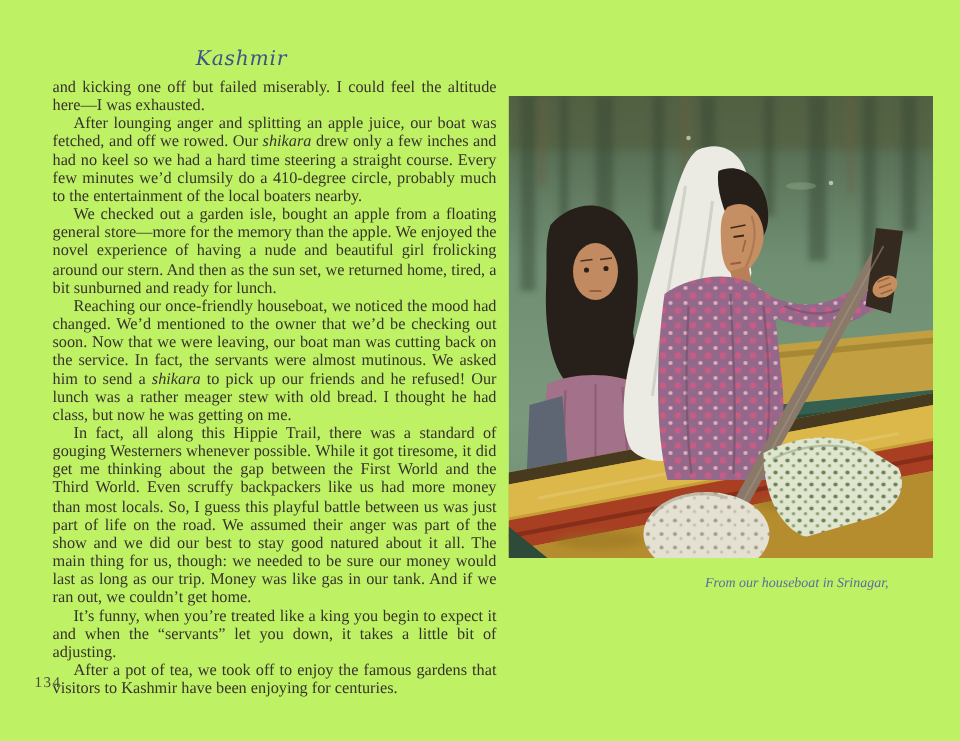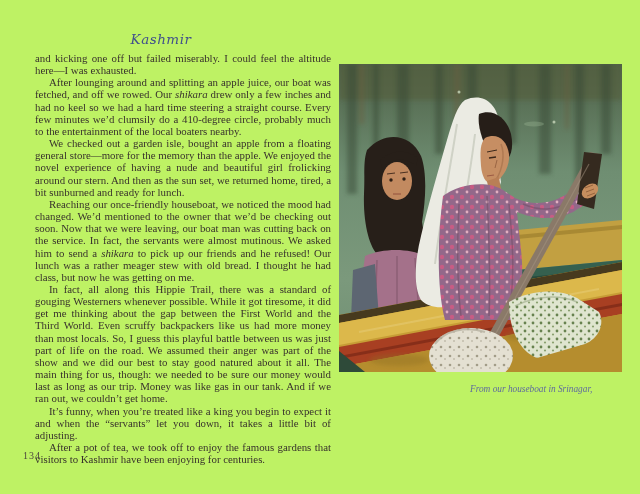--- a/index.html
+++ b/index.html
@@ -78,21 +78,21 @@
 </style>
 </head>
 <body>
 
 <div class="book-page">
 
   <div class="text-column">
     <div class="running-header">Kashmir</div>
     <div class="body-text">
         <p class="para"><span>and kicking one off but failed miserably. I could feel the altitude here—I was exhausted.</span></p>
-        <p class="para indent"><span>After lounging around and splitting an apple juice, our boat was fetched, and off we rowed. Our </span><em>shikara</em><span> drew only a few inches and had no keel so we had a hard time steering a straight course. Every few minutes we’d clumsily do a 410-degree circle, probably much to the entertainment of the local boaters nearby.</span></p>
+        <p class="para indent"><span>After lounging anger and splitting an apple juice, our boat was fetched, and off we rowed. Our </span><em>shikara</em><span> drew only a few inches and had no keel so we had a hard time steering a straight course. Every few minutes we’d clumsily do a 410-degree circle, probably much to the entertainment of the local boaters nearby.</span></p>
         <p class="para indent"><span>We checked out a garden isle, bought an apple from a floating general store—more for the memory than the apple. We enjoyed the novel experience of having a nude and beautiful girl frolicking around our stern. And then as the sun set, we returned home, tired, a bit sunburned and ready for lunch.</span></p>
         <p class="para indent"><span>Reaching our once-friendly houseboat, we noticed the mood had changed. We’d mentioned to the owner that we’d be checking out soon. Now that we were leaving, our boat man was cutting back on the service. In fact, the servants were almost mutinous. We asked him to send a </span><em>shikara</em><span> to pick up our friends and he refused! Our lunch was a rather meager stew with old bread. I thought he had class, but now he was getting on me.</span></p>
         <p class="para indent"><span>In fact, all along this Hippie Trail, there was a standard of gouging Westerners whenever possible. While it got tiresome, it did get me thinking about the gap between the First World and the Third World. Even scruffy backpackers like us had more money than most locals. So, I guess this playful battle between us was just part of life on the road. We assumed their anger was part of the show and we did our best to stay good natured about it all. The main thing for us, though: we needed to be sure our money would last as long as our trip. Money was like gas in our tank. And if we ran out, we couldn’t get home.</span></p>
         <p class="para indent"><span>It’s funny, when you’re treated like a king you begin to expect it and when the “servants” let you down, it takes a little bit of adjusting.</span></p>
         <p class="para indent"><span>After a pot of tea, we took off to enjoy the famous gardens that visitors to Kashmir have been enjoying for centuries.</span></p>
       </div>
     <div class="page-number">134</div>
   </div>
 
   <figure class="photo-figure">

